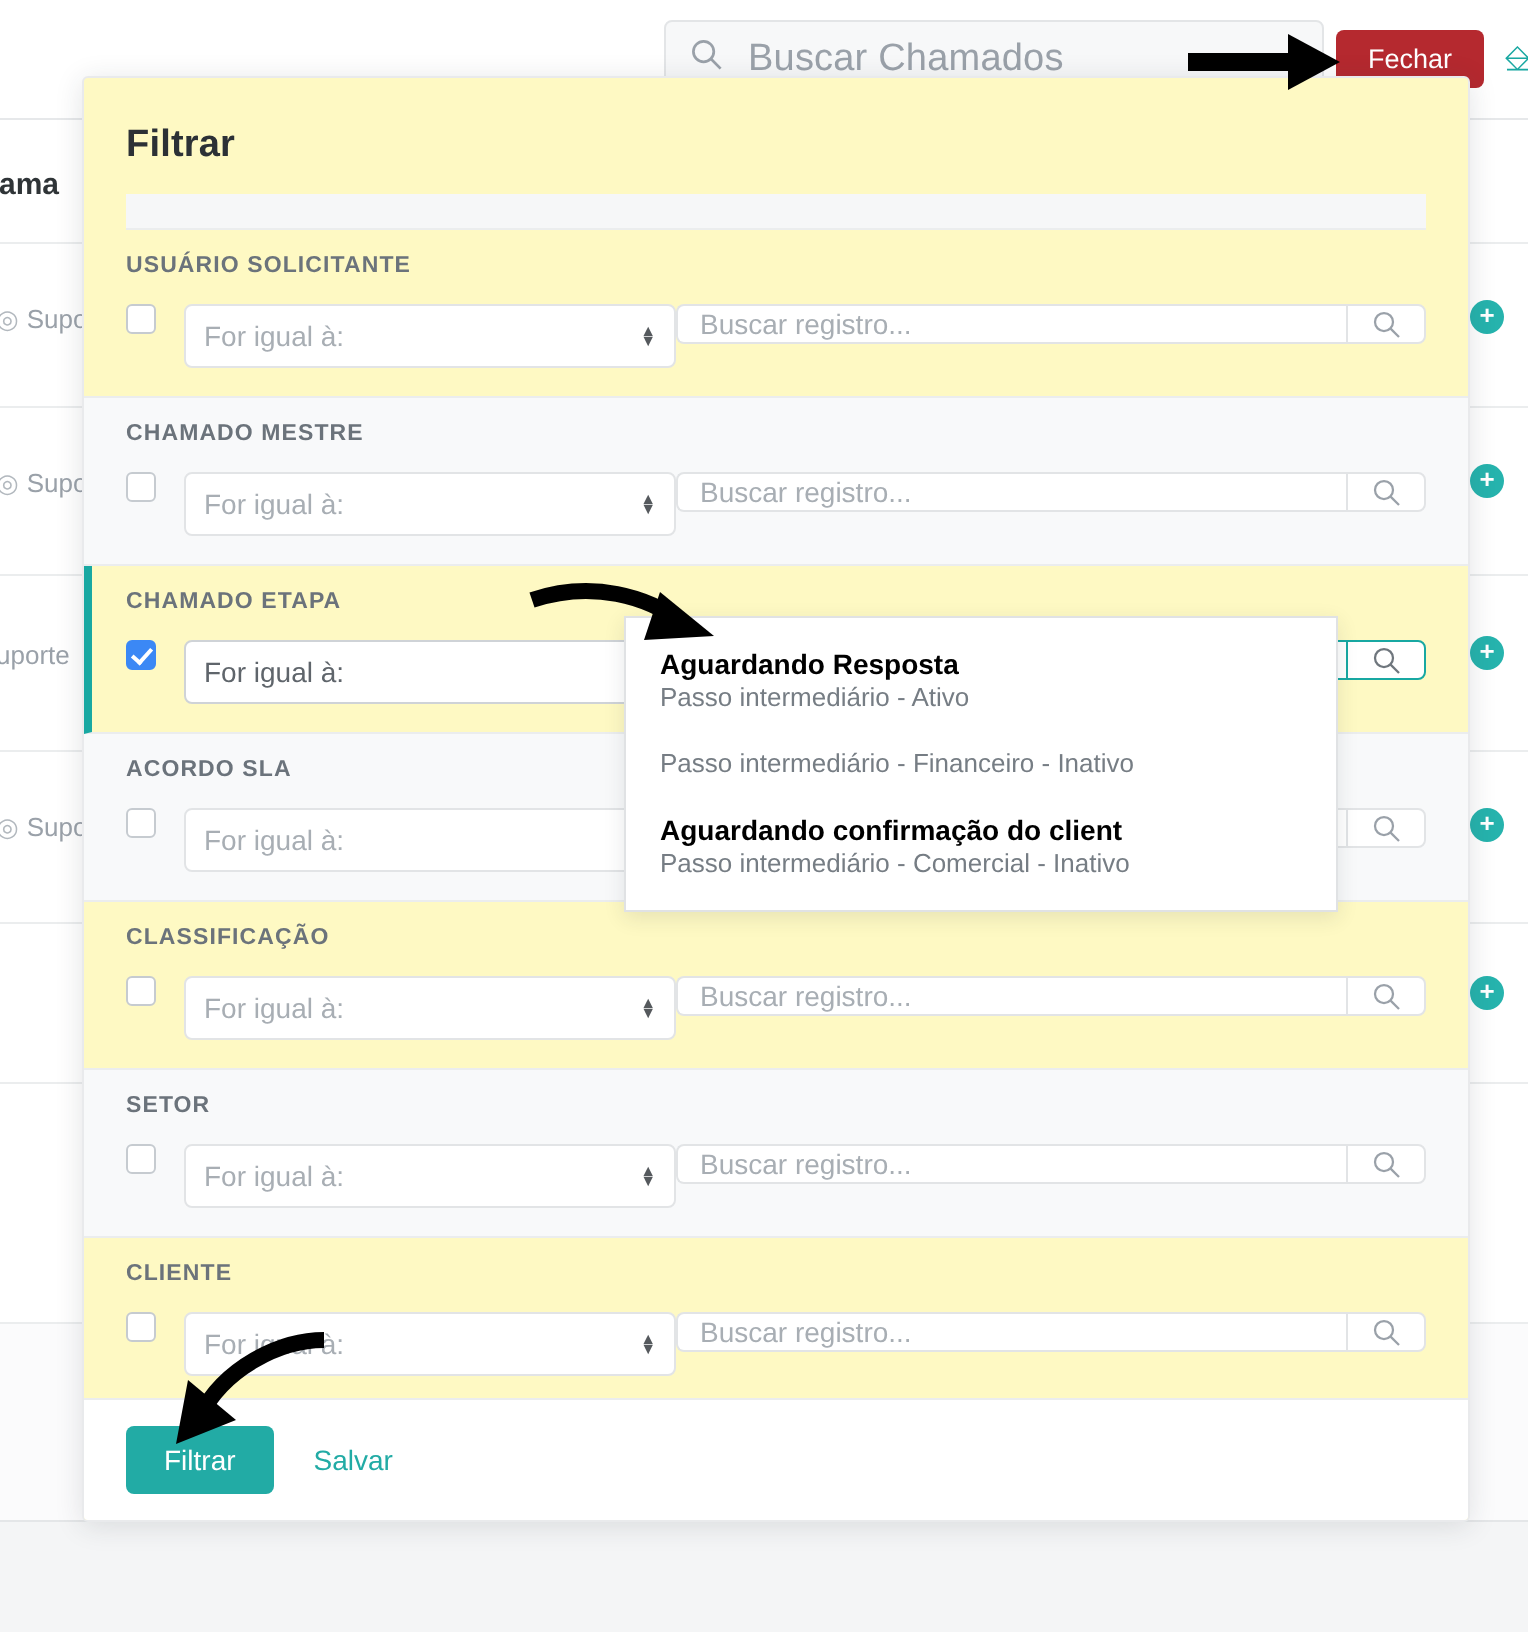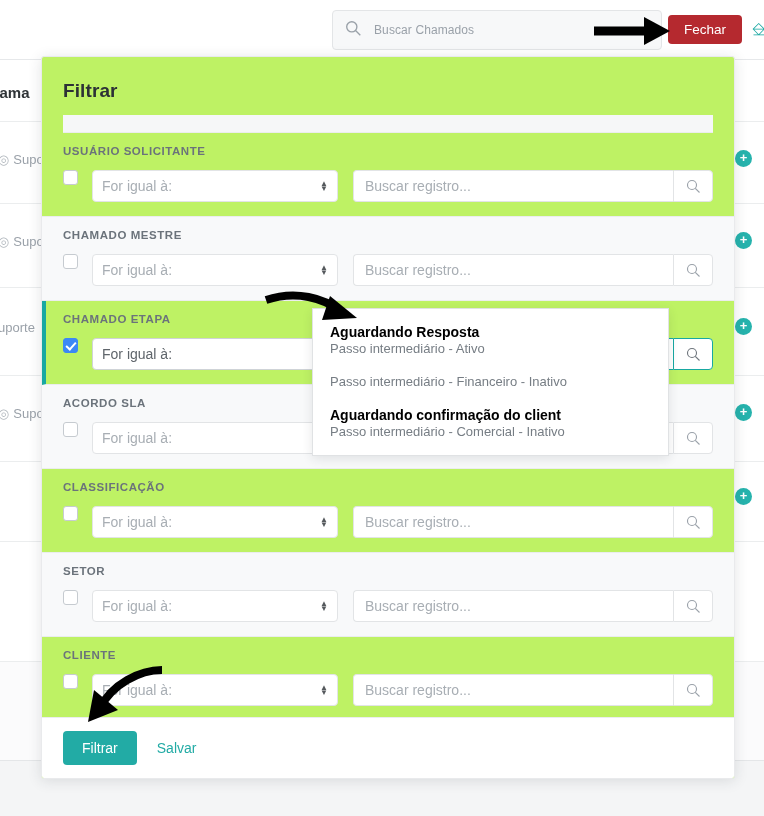--- a/index.html
+++ b/index.html
@@ -20,21 +20,21 @@
     position: absolute; top: 0; left: 0; width: 764px; height: 60px;
     background: #ffffff; border-bottom: 1px solid #e6e8ea;
   }
   .bg-search {
     position: absolute; top: 10px; left: 332px; width: 330px; height: 40px;
     background: #f7f8f9; border: 1px solid #e3e5e7; border-radius: 4px;
     display: flex; align-items: center; padding: 0 12px;
   }
   .bg-search .mag { margin-right: 12px; }
   .bg-search .ph {
-    color: #9aa1a9; font-size: 12px; letter-spacing: .1px;
+    color: #9aa1a9; font-size: 19px; letter-spacing: .1px;
   }
   .btn-fechar {
     position: absolute; top: 15px; left: 668px;
     background: #b5292f; color: #fff; border: none; border-radius: 4px;
     font-size: 13.5px; padding: 7px 16px; cursor: pointer;
     font-family: "Liberation Sans", sans-serif;
   }
   .top-right-icon {
     position: absolute; top: 20px; left: 752px;
     color: #1aa8a2; font-size: 17px; overflow: hidden; width: 12px;
@@ -67,23 +67,23 @@
     border-radius: 50%; background: #26b3ad; color: #fff;
     font-size: 13px; line-height: 16px; text-align: center; font-weight: bold;
   }
   .bg-footer {
     position: absolute; left: 0; bottom: 0; width: 764px; height: 56px;
     background: #f4f5f6; border-top: 1px solid #e4e6e8;
   }
 
   
   #modal {
-    position: absolute; top: 56px; left: 41px;
+    position: absolute; top: 38px; left: 41px;
     width: 694px; height: 723px;
-    background: #bef264;
+    background: #fef9c3;
     border: 1px solid #e9eaec;
     border-radius: 3px;
     box-shadow: 0 2px 14px rgba(40,45,55,.13);
     overflow: hidden;
   }
   .modal-title {
     font-size: 19px; font-weight: bold; color: #2c3136;
     padding: 23px 0 0 21px; letter-spacing: .1px;
   }
   .modal-scroll {
@@ -133,21 +133,21 @@
   .sel .spin {
     position: absolute; right: 9px; top: 50%; transform: translateY(-50%);
     display: flex; flex-direction: column; line-height: 5px;
     color: #55595d; font-size: 8px;
   }
   .sel.active { border-color: #cfd3d7; }
   .sel.active .val { color: #5f656b; }
   .sel.wide { width: 251px; flex: 0 0 251px; }
 
   .reg {
-    margin-left: 15px; height: 32px; flex: 1;
+    height: 20px; flex: 1;
     display: flex; align-items: stretch;
   }
   .reg .txt {
     flex: 1; border: 1px solid #e2e4e6; border-right: none;
     border-radius: 4px 0 0 4px; background: #fff;
     display: flex; align-items: center; padding: 0 11px;
     font-size: 14px; color: #a8aeb4;
   }
   .reg .srch {
     width: 40px; flex: 0 0 40px;

